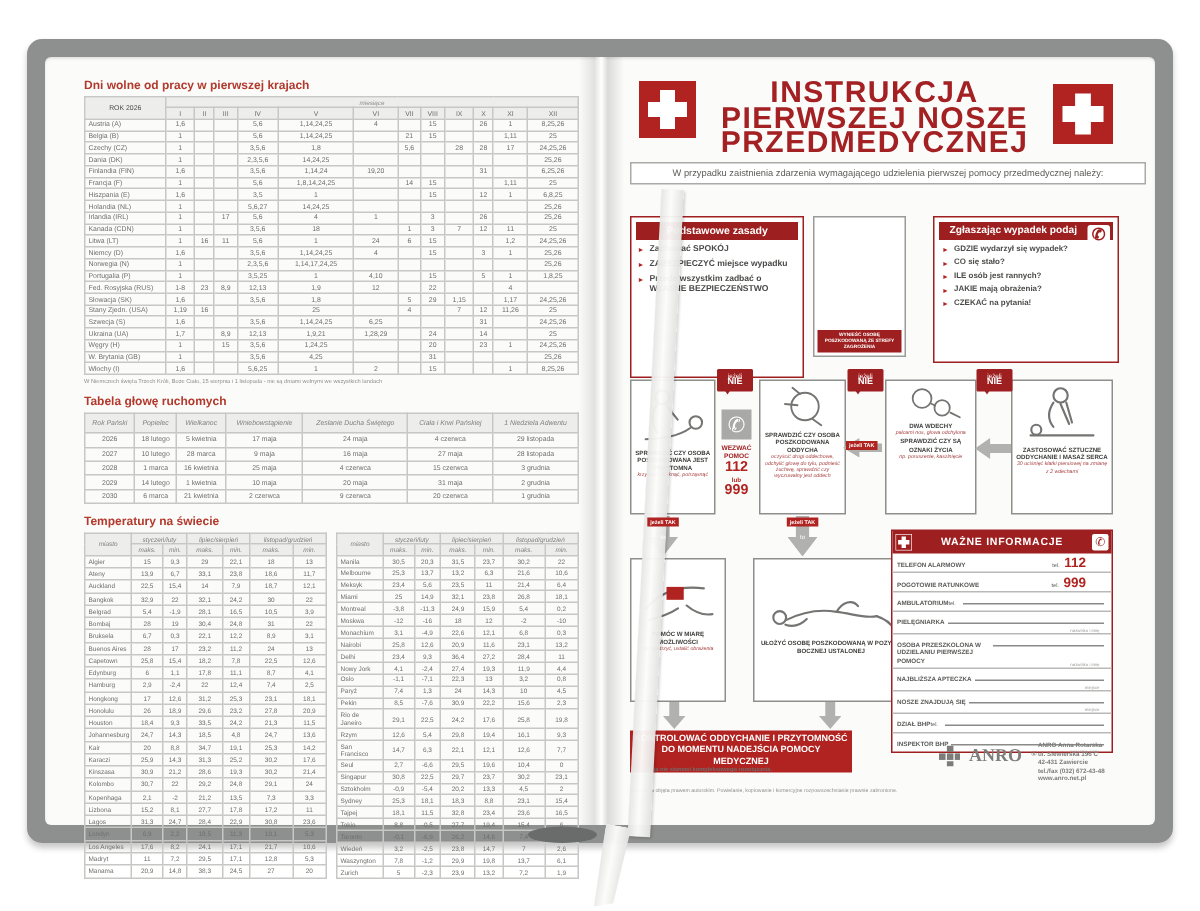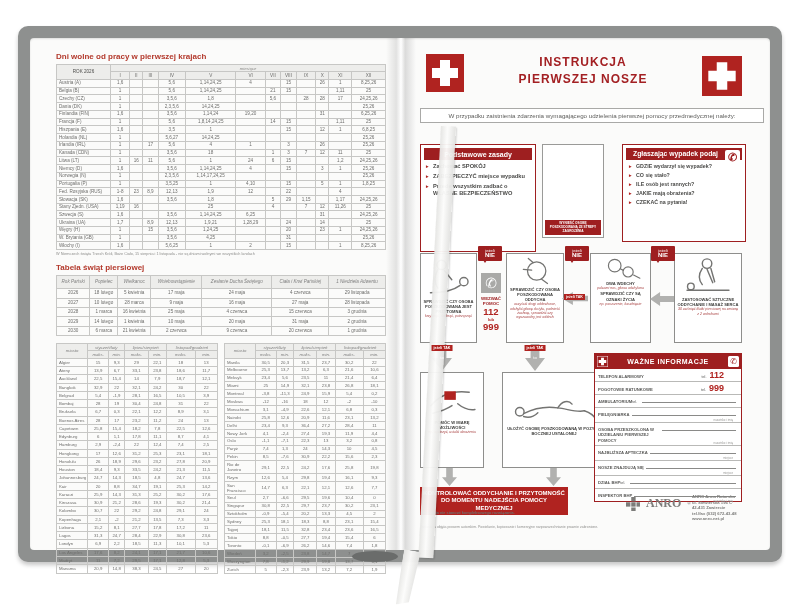--- a/index.html
+++ b/index.html
@@ -39,21 +39,21 @@
   .temps{display:flex;gap:6px;}
   .temp{font-size:4.3px;}
   .temp thead th{font-style:italic;color:#808080;}
   .temp td{height:5.9px;}
   .temp .c0{text-align:left;padding-left:2px;width:27px;}
   
   .page-r{position:absolute;left:408px;top:42px;width:376px;height:508px;}
   .poster{position:relative;width:100%;height:100%;}
   .abs{position:absolute;}
   .p-title{left:60px;top:12px;width:230px;text-align:center;font-weight:bold;color:#a32023;
-           font-size:12px;line-height:16.5px;letter-spacing:1px;}
+           font-size:20px;line-height:16.5px;letter-spacing:1px;}
   .intro{left:12px;top:66px;width:344px;border:1px solid #a9a9a7;font-size:6.2px;color:#5c5c5a;
          text-align:center;padding:3px 6px;box-sizing:border-box;background:#fff;}
   .rbox{border:1px solid #9e1f20;background:#fff;box-sizing:border-box;}
   .rbar{background:#9e1f20;color:#fff;font-weight:bold;text-align:center;margin:3px;}
   .rules{left:12px;top:102px;width:116px;height:108px;}
   .rules .rbar{font-size:7px;padding:2.5px 0;}
   .bullet{position:relative;padding-left:8px;font-size:5.7px;font-weight:bold;color:#4a4a48;margin:3px 3px 0 4px;line-height:1.25;}
   .bullet::before{content:"►";position:absolute;left:0;top:0.5px;color:#b02320;font-size:4.6px;}
   .evac{left:134px;top:102px;width:62px;height:94px;border:1px solid #9a9a98;background:#fff;box-sizing:border-box;}
   .evac-cap{position:absolute;left:2px;right:2px;bottom:2px;background:#9e1f20;color:#fff;
@@ -463,21 +463,21 @@
             <td>15</td>
             <td></td>
             <td></td>
             <td>1</td>
             <td>8,25,26</td>
           </tr>
         </tbody>
     </table>
     <div class="foot">W Niemczech święta Trzech Króli, Boże Ciało, 15 sierpnia i 1 listopada - nie są dniami wolnymi we wszystkich landach</div>
 
-    <div class="h-red">Tabela świąt piersiowej</div>
+    <div class="h-red">Tabela głowę ruchomych</div>
     <table class="tbl feast">
       <thead>
         <tr>
             <th>Rok Pański</th>
             <th>Popielec</th>
             <th>Wielkanoc</th>
             <th>Wniebowstąpienie</th>
             <th>Zesłanie Ducha Świętego</th>
             <th>Ciała i Krwi Pańskiej</th>
             <th>1 Niedziela Adwentu</th>
@@ -525,20 +525,21 @@
             <td>6 marca</td>
             <td>21 kwietnia</td>
             <td>2 czerwca</td>
             <td>9 czerwca</td>
             <td>20 czerwca</td>
             <td>1 grudnia</td>
           </tr>
         </tbody>
     </table>
 
+    <div class="h-red">Temperatury na świecie</div>
     <div class="temps">
       <table class="tbl temp">
         <thead>
           <tr>
             <th rowspan="2">miasto</th>
             <th colspan="2">styczeń/luty</th>
             <th colspan="2">lipiec/sierpień</th>
             <th colspan="2">listopad/grudzień</th>
           </tr>
           <tr>
@@ -1047,20 +1048,21 @@
   <div class="page-r">
     <div class="poster">
 
       <svg class="abs" style="left:18px;top:12px" width="38" height="38" viewBox="0 0 38 38">
         <rect width="38" height="38" fill="#b02320"></rect>
           <path d="M14 6h10v8h8v10h-8v8H14v-8H6V14h8z" fill="#fff"></path>
       </svg>
       <div class="abs p-title">
         <div>INSTRUKCJA</div>
         <div>PIERWSZEJ NOSZE</div>
+        <div>PRZEDMEDYCZNEJ</div>
       </div>
       <svg class="abs" style="left:294px;top:14px" width="40" height="40" viewBox="0 0 38 38">
         <rect width="38" height="38" fill="#b02320"></rect>
           <path d="M14 6h10v8h8v10h-8v8H14v-8H6V14h8z" fill="#fff"></path>
       </svg>
 
       <div class="abs intro">W przypadku zaistnienia zdarzenia wymagającego udzielenia pierwszej pomocy przedmedycznej należy:</div>
 
       <div class="abs rbox rules">
         <div class="rbar">Podstawowe zasady</div>

